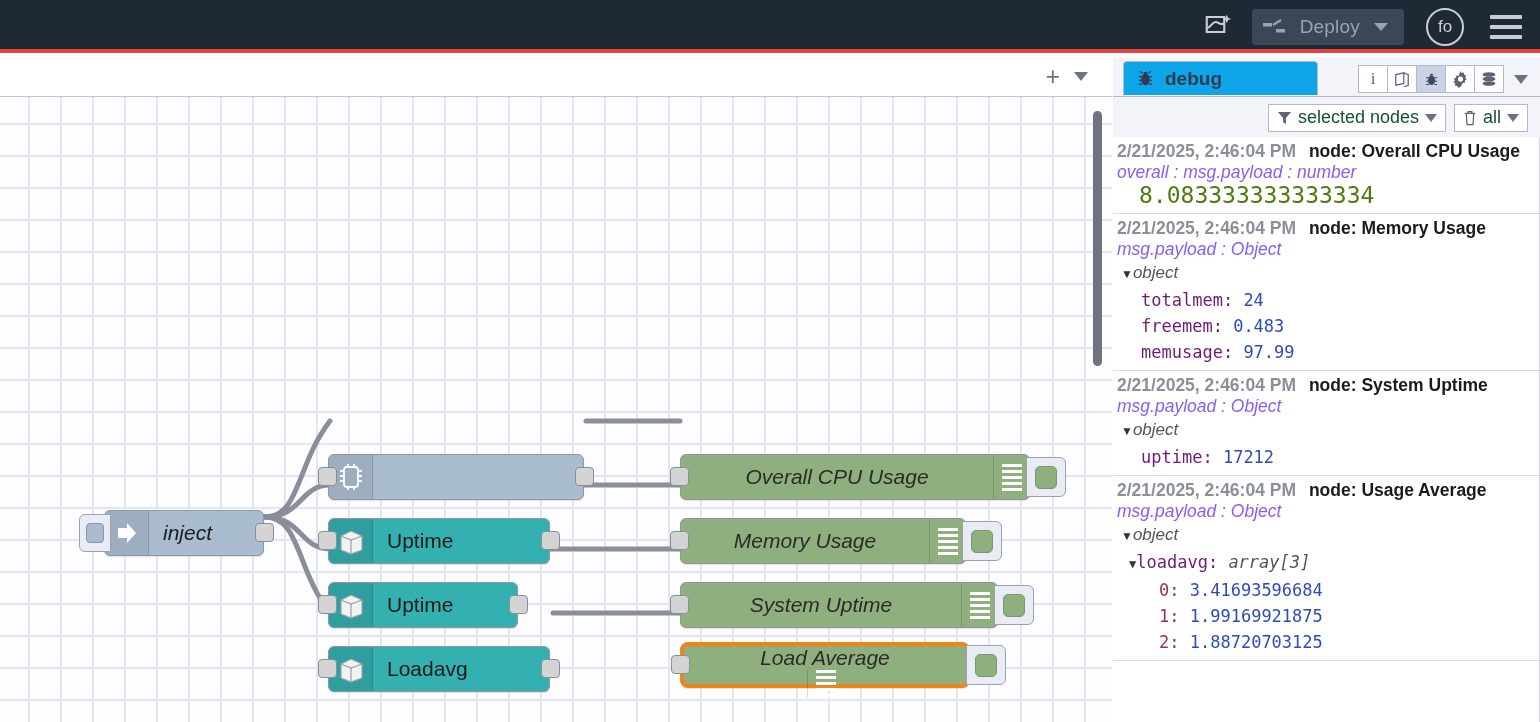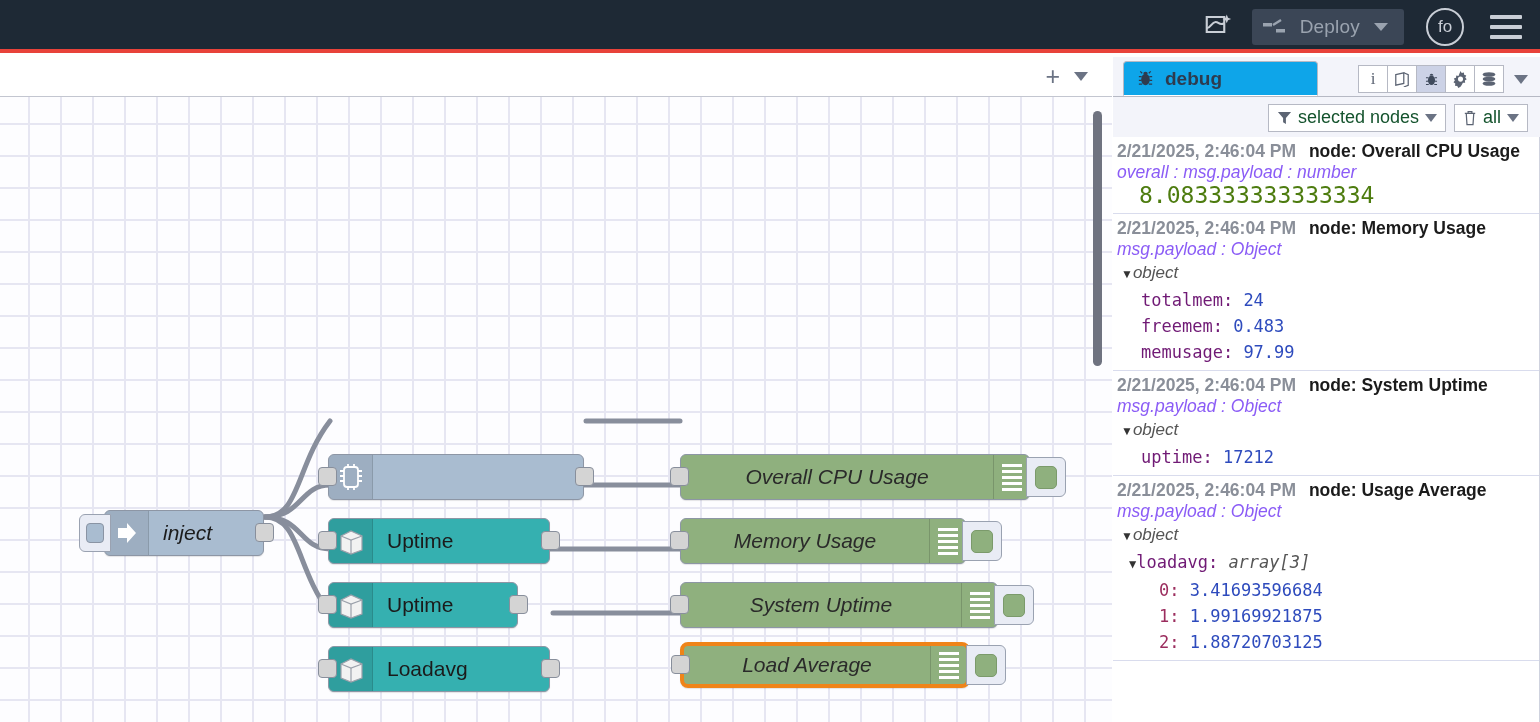--- a/index.html
+++ b/index.html
@@ -378,21 +378,21 @@
             <b></b>
             <b></b>
             <b></b>
             <b></b>
           </div>
         <div class="dbg-btn">
             <i></i>
           </div>
       </div>
 
-      <div class="node sel" style="left:680px; top:545px; width:290px; background:#8fb07e;">
+      <div class="node sel" style="left:680px; top:545px; width:290px; background:#8fb07e;flex-direction:column;">
         <div class="port in"></div>
         <div class="dbg-label">Load Average</div>
         <div class="dbg-lines">
             <b></b>
             <b></b>
             <b></b>
             <b></b>
             <b></b>
           </div>
         <div class="dbg-btn">

